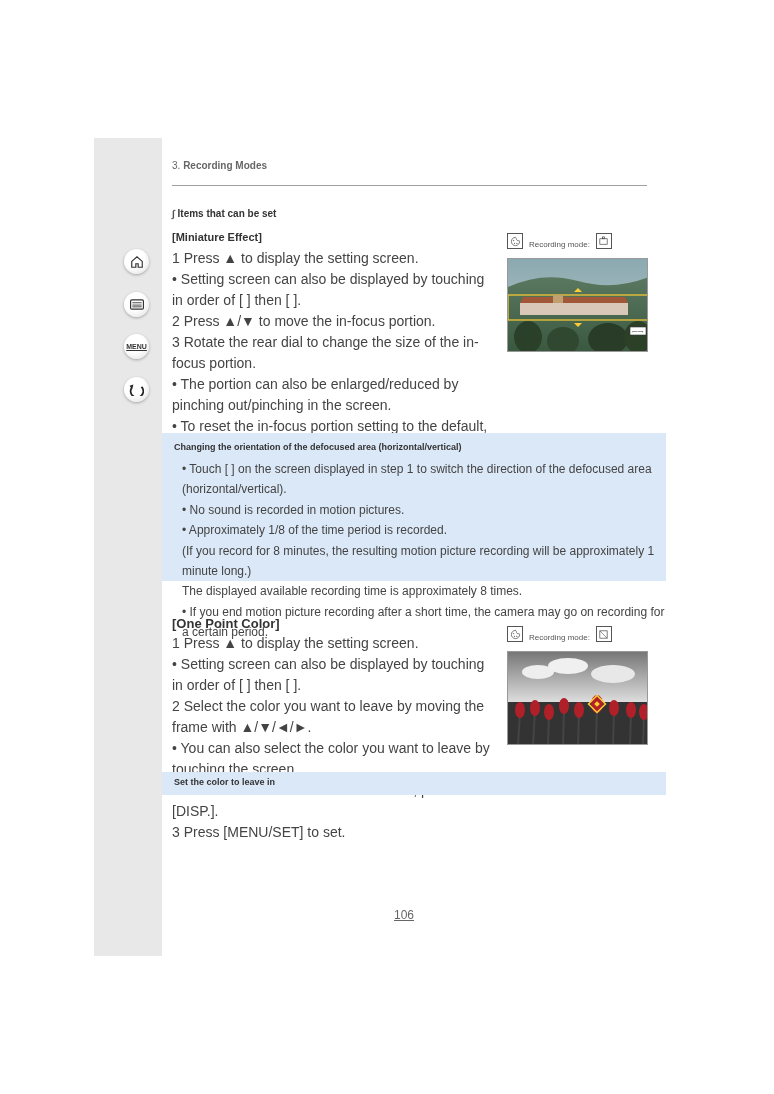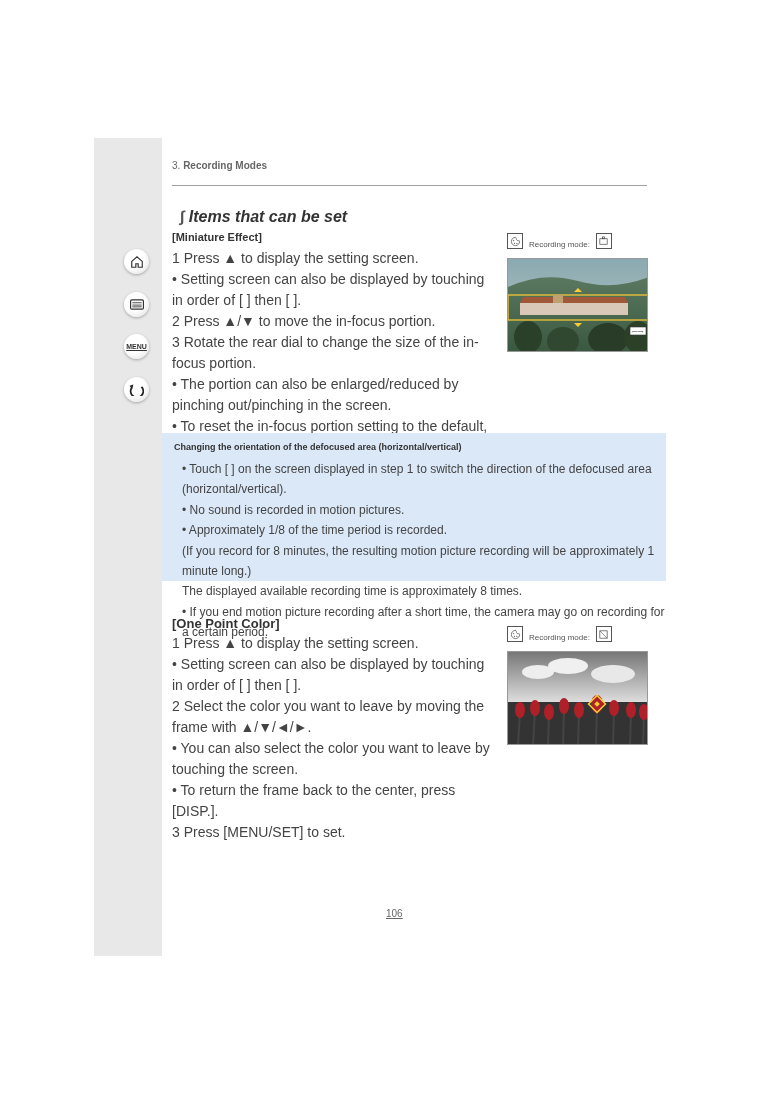--- a/index.html
+++ b/index.html
@@ -12,37 +12,37 @@
   #btn-keyboard { top: 154px; }
   #btn-menu { top: 196px; font-size: 7px; font-weight: bold; text-decoration: underline; }
   #btn-back { top: 239px; }
   .hr-top { position: absolute; left: 10px; top: 47px; width: 475px; height: 1px; background: #a0a0a0; }
   .header-row { position: absolute; left: 10px; top: 22px; font-size: 10px; color: #666; }
   .header-title { font-weight: bold; }
   .blue-box { position: absolute; left: 0; background: #dbe8f7; font-size: 9px; color: #444; padding: 10px 12px; line-height: 1.5; }
   #bluebox-1 { top: 295px; width: 504px; height: 148px; }
   #bluebox-2 { top: 634px; width: 504px; height: 23px; }
   .section-title { position: absolute; font-size: 11px; font-weight: bold; color: #333; }
-  #title-minidesc { position: absolute; left: 18px; top: 70px; font-size: 16px; font-weight: bold; color: #333; font-style: italic; }
+  #title-minidesc { position: absolute; left: 10px; top: 70px; font-size: 10px; font-weight: bold; color: #333; }
   #title-minieff { left: 10px; top: 93px; font-size: 11px; text-align: right; }
   #title-onepoint { left: 10px; top: 478px; font-size: 13px; }
   .body-text { position: absolute; font-size: 14px; color: #444; line-height: 1.5; }
   #text-minieff { left: 10px; top: 110px; width: 320px; }
   #text-onepoint { left: 10px; top: 495px; width: 320px; }
   .badge-row { position: absolute; font-size: 8px; color: #555; display: flex; align-items: flex-end; gap: 6px; }
   #badge-1 { left: 345px; top: 95px; }
   #badge-2 { left: 345px; top: 488px; }
   .badge-icon { width: 16px; height: 16px; border: 1px solid #555; display: inline-flex; align-items: center; justify-content: center; font-size: 9px; }
   .thumb { position: absolute; left: 345px; width: 141px; height: 94px; background: #888; border: 0.5px solid #999; overflow: hidden; }
   #thumb-1 { top: 120px; }
   #thumb-2 { top: 513px; }
   .changeframe-title { position: absolute; left: 12px; top: 8px; font-size: 9px; font-weight: bold; color: #333; }
   .changeframe-list { position: absolute; left: 20px; top: 26px; font-size: 12px; color: #444; line-height: 1.7; }
   .changecolor-title { position: absolute; left: 12px; top: 4px; font-size: 9px; font-weight: bold; color: #333; }
-  .page-num { position: absolute; left: 224px; top: 770px; font-size: 10px; color: #666; text-decoration: underline; text-align: right; }
+  .page-num { position: absolute; left: 232px; top: 770px; font-size: 12px; color: #666; text-decoration: underline; text-align: right; }
   .bullet { color: #555; }
   
   .wm { position: absolute; left: 40%; top: 50%; font-size: 62px; color: rgba(90,100,220,0.35); font-weight: 500; transform: translate(-50%,-50%) rotate(-32deg); pointer-events: none; white-space: nowrap; letter-spacing: -1px; }
 </style>
 </head>
 <body>
 
 <div class="page">
 
   <div class="wm">manualshive.com</div>
@@ -213,18 +213,21 @@
             <ellipse cx="136" cy="60" rx="5" ry="8"></ellipse>
           </g>
 
           <g transform="translate(89,52)">
             <rect x="-6" y="-6" width="12" height="12" fill="none" stroke="#ffcc33" stroke-width="1.5" transform="rotate(45)"></rect>
             <rect x="-2" y="-2" width="4" height="4" fill="#ffcc33" transform="rotate(45)"></rect>
           </g>
         </svg>
       </div>
 
+      <div id="bluebox-2" class="blue-box">
+        <div class="changecolor-title">Set the color to leave in</div>
+      </div>
 
       <div class="page-num">106</div>
 
     </div>
   </div>
 </div>
 
 </body></html>

